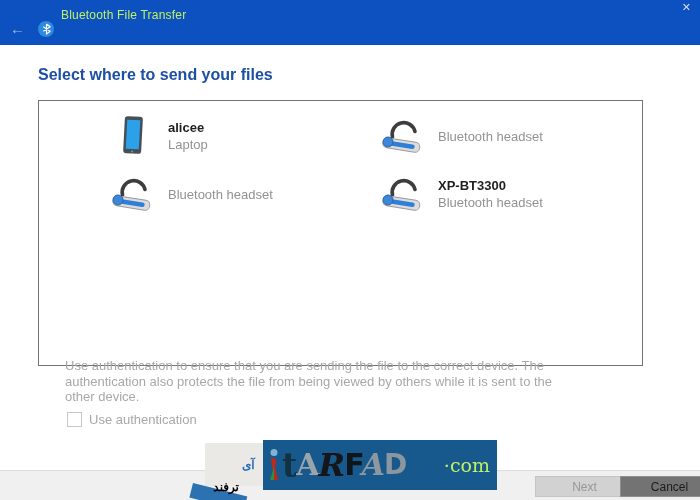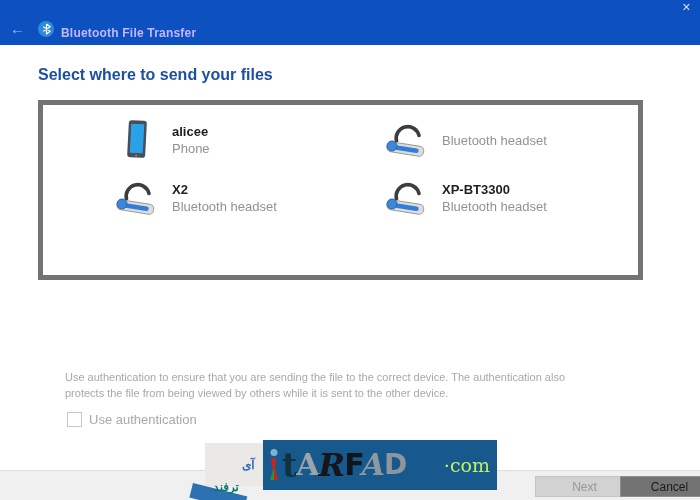--- a/index.html
+++ b/index.html
@@ -3,58 +3,58 @@
 <meta charset="utf-8">
 <style>
   html,body{margin:0;padding:0;}
   body{width:700px;height:500px;overflow:hidden;font-family:"Liberation Sans",sans-serif;background:#fff;}
   .app{position:relative;width:700px;height:500px;background:#fff;}
 
   
   .titlebar{position:absolute;left:0;top:0;width:700px;height:45px;background:#0c51bf;}
   .back{position:absolute;left:10px;top:21px;color:#a9bfe8;font-size:15px;line-height:15px;cursor:default;}
   .bt-badge{position:absolute;left:38px;top:21px;width:16px;height:16px;border-radius:50%;background:#2e8adf;display:flex;align-items:center;justify-content:center;}
-  .title{position:absolute;left:61px;top:26px;color:#c4b5fd;font-size:12px;font-weight:700;letter-spacing:.2px;}
+  .title{position:absolute;left:61px;top:8px;color:#bef264;font-size:12px;font-weight:400;letter-spacing:.2px;}
   .close{position:absolute;right:9px;top:1px;color:#d6deee;font-size:11px;line-height:13px;}
 
   
   .heading{position:absolute;left:38px;top:66px;font-size:16px;font-weight:700;color:#1d4fa3;}
 
   
-  .device-box{position:absolute;left:38px;top:100px;width:605px;height:180px;border:5px solid #737373;background:#fff;box-sizing:border-box;}
+  .device-box{position:absolute;left:38px;top:100px;width:605px;height:266px;border:1px solid #737373;background:#fff;box-sizing:border-box;}
   .device-grid{display:grid;grid-template-columns:270px 1fr;padding:11px 0 0 71px;row-gap:10px;}
   .device-item{display:flex;align-items:center;gap:12px;height:48px;}
   .device-icon{width:46px;height:46px;display:flex;align-items:center;justify-content:center;}
   .ic{display:none;}
   .device-item.t-phone .ic-phone{display:block;}
   .device-item.t-headset .ic-headset{display:block;}
   .device-item.t-laptop .ic-laptop{display:block;}
   .device-text{display:flex;flex-direction:column;gap:2px;}
   .device-name{font-size:13px;color:#1f1f1f;font-weight:700;}
   .device-type{font-size:13px;color:#929292;}
 
   
-  .auth-desc{position:absolute;left:65px;top:358px;width:517px;font-size:11px;line-height:15.6px;color:#a8a8a8;margin-top:12px;}
+  .auth-desc{position:absolute;left:65px;top:358px;width:517px;font-size:13px;line-height:15.6px;color:#a8a8a8;}
   .checkbox-row{position:absolute;left:67px;top:412px;display:flex;align-items:flex-end;gap:7px;}
   .checkbox{width:13px;height:13px;border:1px solid #c6c6c6;background:#fff;display:inline-block;}
   .checkbox-label{font-size:13px;color:#a8a8a8;}
 
   
   .footer{position:absolute;left:0;top:470px;width:700px;height:30px;background:#f0f0f0;border-top:1px solid #dddddd;box-sizing:border-box;}
   .btn{position:absolute;top:5px;width:99px;height:21px;font-size:12px;font-family:"Liberation Sans",sans-serif;padding:0;}
   .btn-next{left:535px;background:#d2d2d2;color:#979797;border:1px solid #c4c4c4;}
   .btn-cancel{left:620px;background:#737373;color:#1b1b1b;border:1px solid #8f8f8f;}
 
   
   .watermark{position:absolute;left:205px;top:440px;width:292px;height:58px;z-index:6;}
   .wm-ribbon{position:absolute;left:-12px;top:43px;width:56px;height:15px;background:#2d72b0;transform:rotate(14deg);transform-origin:left top;}
   .wm-side{position:absolute;left:0;top:3px;width:58px;height:43px;background:#eae9e6;display:flex;align-items:center;justify-content:center;gap:3px;}
   .wm-side span{font-size:12px;font-weight:700;}
   .wm-blue{color:#2c6db8;}
-  .wm-red{color:#0f766e;margin-top:45px;}
+  .wm-red{color:#000000;margin-top:45px;}
   .wm-main{position:absolute;left:58px;top:0;width:234px;height:50px;background:#17598c;display:flex;align-items:center;padding:0 7px 0 4px;box-sizing:border-box;}
   .wm-person{flex:0 0 auto;margin-right:1px;}
   .wm-letters{display:flex;align-items:center;line-height:1;}
   .wm-letter{font-size:30px;font-weight:700;margin-right:-1px;}
   .wm-letter:nth-child(1){font-family:"DejaVu Serif",serif;font-size:33px;}
   .wm-letter:nth-child(2){font-family:"DejaVu Serif",serif;}
   .wm-letter:nth-child(3){font-family:"DejaVu Serif",serif;font-style:italic;font-size:32px;}
   .wm-letter:nth-child(4){font-family:"DejaVu Sans",sans-serif;letter-spacing:-2px;}
   .wm-letter:nth-child(5){font-family:"DejaVu Serif",serif;font-style:italic;}
   .wm-letter:nth-child(6){font-family:"DejaVu Sans",sans-serif;font-size:28px;}
@@ -86,21 +86,21 @@
         <g transform="rotate(3 13 20)">
           <rect x="4" y="1.5" width="18" height="37" rx="3" fill="#474f56"></rect>
           <rect x="6.5" y="5" width="13" height="29" fill="#2ba1ea"></rect>
           <circle cx="13" cy="36.4" r="1" fill="#8a8f94"></circle>
         </g>
       </svg>
 
     </span>
     <span class="device-text">
       <span class="device-name">alicee</span>
-      <span class="device-type">Phone</span>
+      <span class="device-type">Laptop</span>
     </span>
   </div>
 
   <div class="device-item t-headset">
     <span class="device-icon">
 
       <svg class="ic ic-headset" width="46" height="40" viewBox="0 0 46 40">
         <path d="M12.5 21 A 11.5 11.5 0 1 1 35 15.5" fill="none" stroke="#3d3d3d" stroke-width="3.6" stroke-linecap="round"></path>
         <g transform="rotate(9 8 27)">
           <rect x="3" y="22" width="37" height="10" rx="4.5" fill="#dcdcdc" stroke="#9b9b9b"></rect>
@@ -122,21 +122,20 @@
         <path d="M12.5 21 A 11.5 11.5 0 1 1 35 15.5" fill="none" stroke="#3d3d3d" stroke-width="3.6" stroke-linecap="round"></path>
         <g transform="rotate(9 8 27)">
           <rect x="3" y="22" width="37" height="10" rx="4.5" fill="#dcdcdc" stroke="#9b9b9b"></rect>
           <rect x="8" y="24.6" width="27" height="4.6" rx="2.3" fill="#2f7fd8"></rect>
         </g>
         <circle cx="8" cy="26" r="5" fill="#3e87d8" stroke="#2c66aa"></circle>
       </svg>
 
     </span>
     <span class="device-text">
-      <span class="device-name">X2</span>
       <span class="device-type">Bluetooth headset</span>
     </span>
   </div>
 
   <div class="device-item t-headset">
     <span class="device-icon">
 
       <svg class="ic ic-headset" width="46" height="40" viewBox="0 0 46 40">
         <path d="M12.5 21 A 11.5 11.5 0 1 1 35 15.5" fill="none" stroke="#3d3d3d" stroke-width="3.6" stroke-linecap="round"></path>
         <g transform="rotate(9 8 27)">

